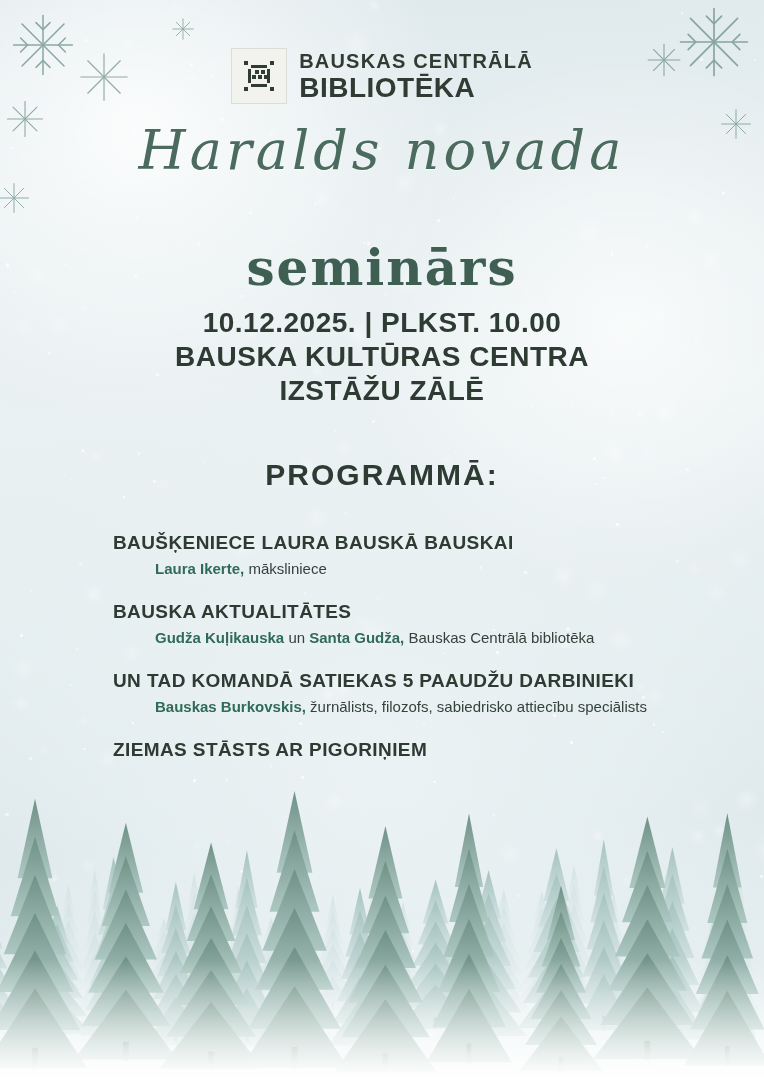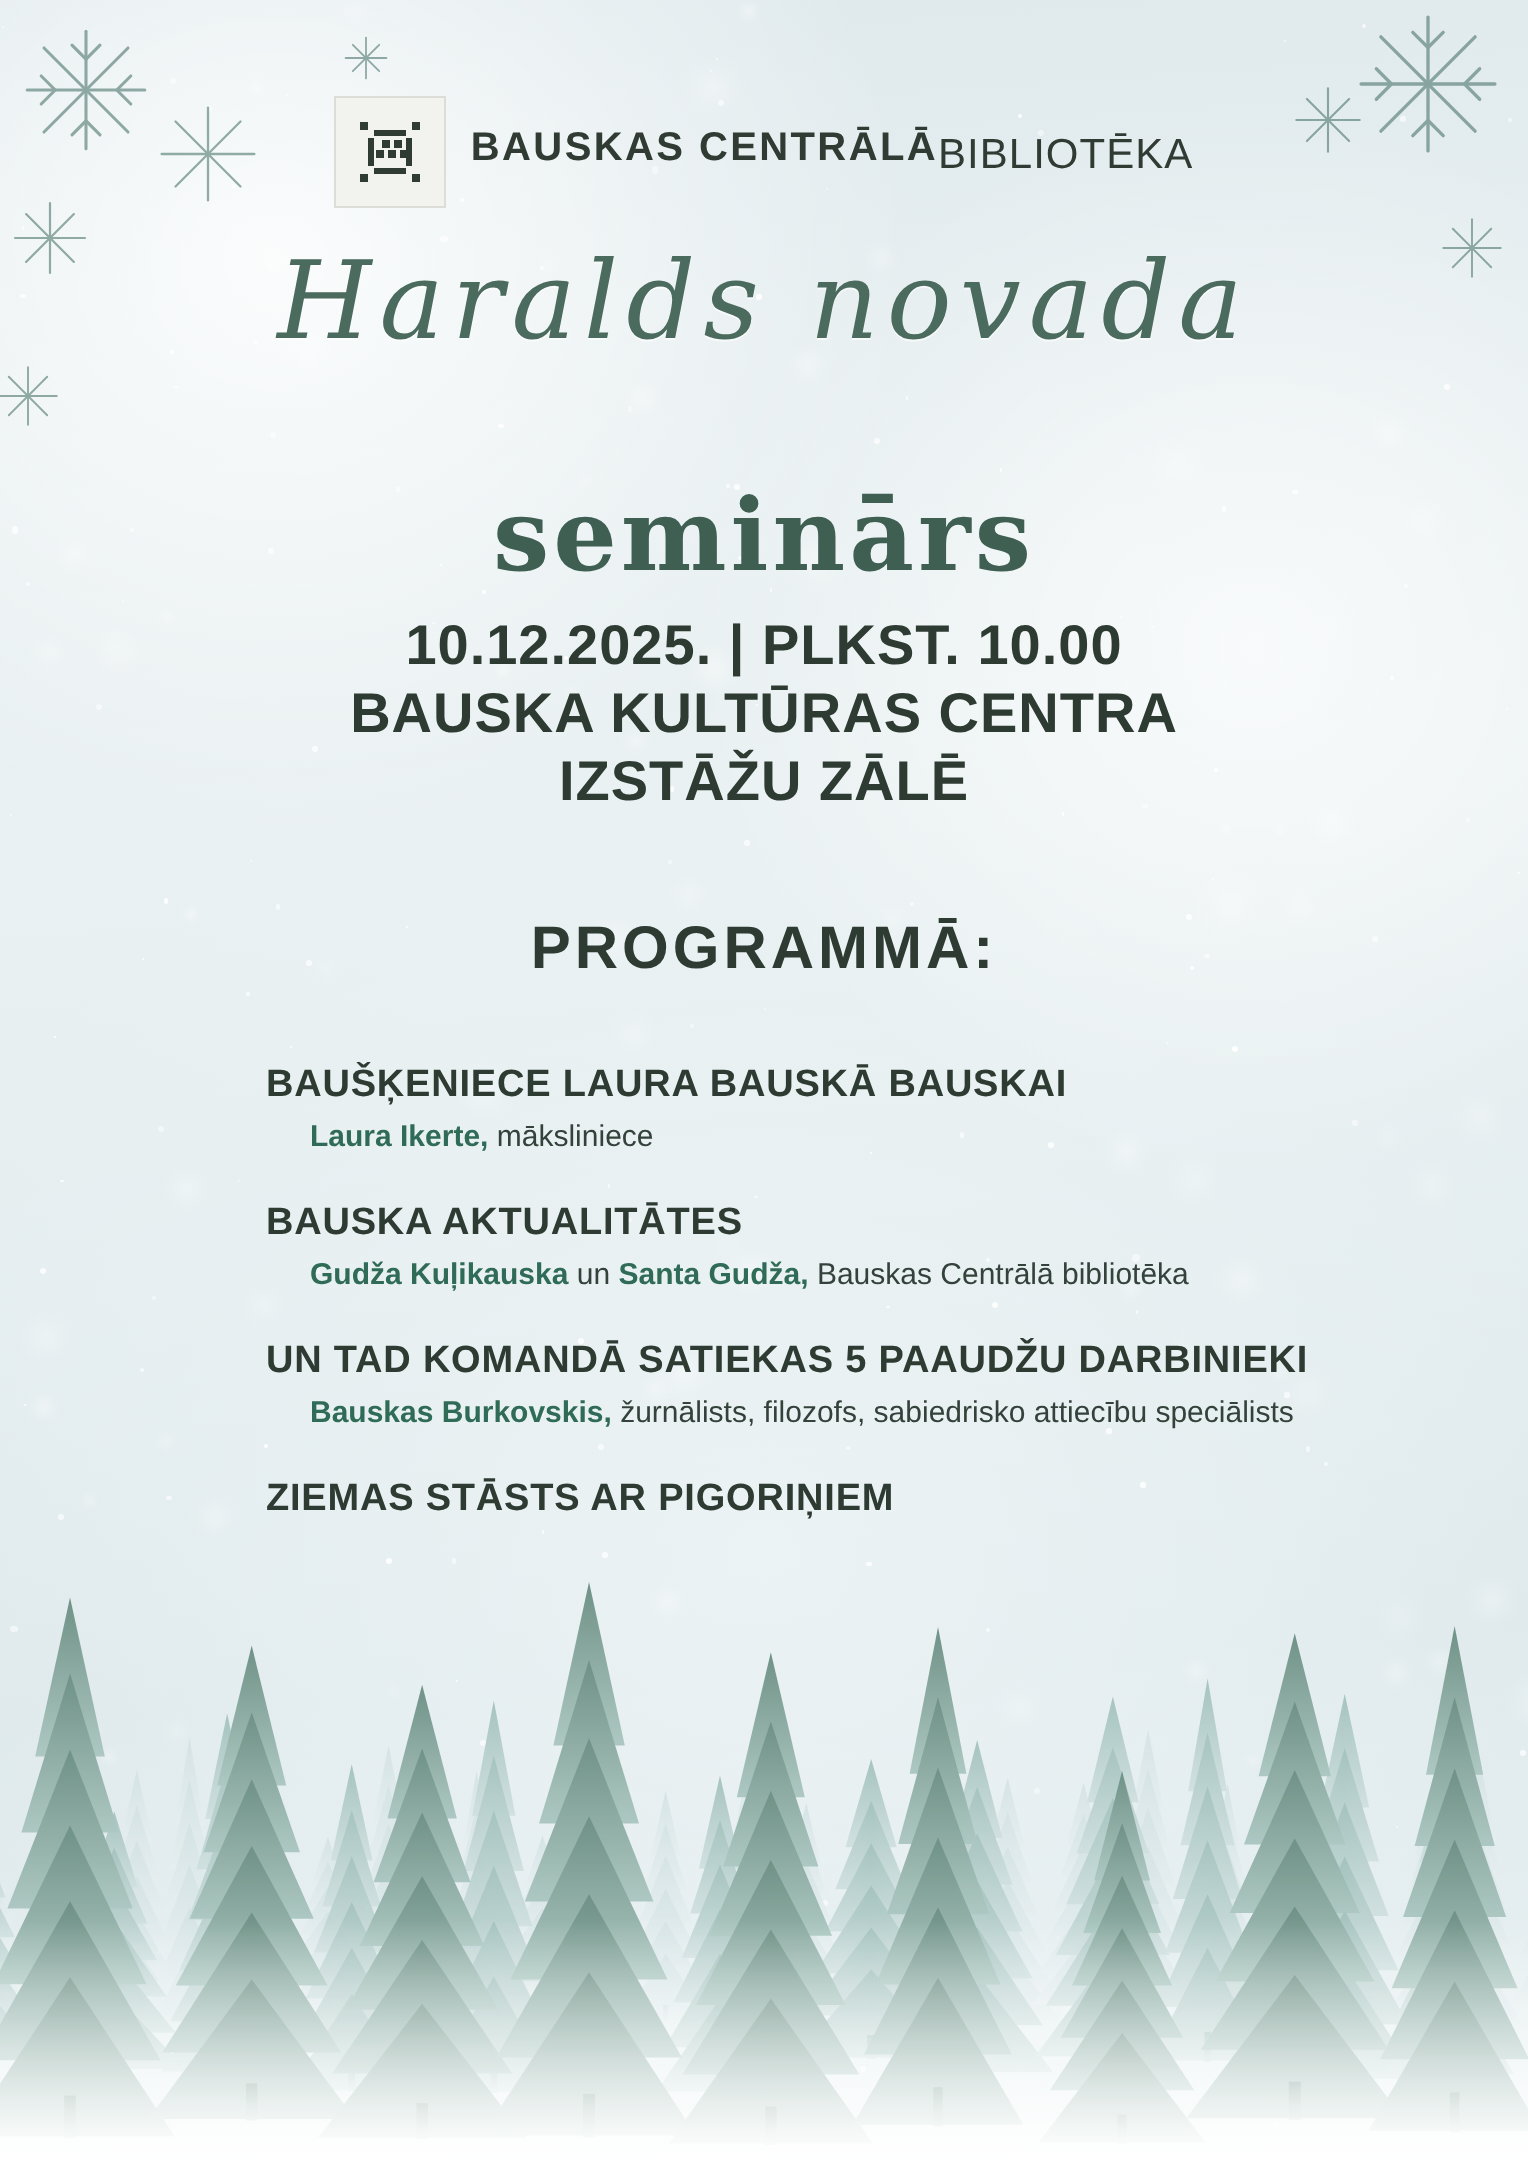--- a/index.html
+++ b/index.html
@@ -59,36 +59,35 @@
     width: 54px;
     height: 54px;
     background: #f2f3ee;
     border: 1px solid #dcddd6;
     display: flex;
     align-items: center;
     justify-content: center;
   }
   .logo-text {
     display: flex;
-    flex-direction: row;
+    flex-direction: column;
     line-height: 1;
   }
   .logo-line1 {
     font-size: 20px;
     letter-spacing: 1.2px;
     font-weight: 700;
     color: #2f3b33;
   }
   .logo-line2 {
-    font-size: 21px;
+    font-size: 28px;
     letter-spacing: 0.5px;
-    font-weight: 400;
+    font-weight: 700;
     color: #2f3b33;
     margin-top: 3px;
-    text-align: right;
   }
 
   
   .script-heading {
     position: absolute;
     top: 120px;
     left: 0;
     right: 0;
     text-align: center;
     font-family: "DejaVu Serif", serif;
@@ -152,21 +151,20 @@
   }
   .program-item {
     margin-bottom: 20px;
   }
   .item-title {
     color: #2e3b33;
     font-size: 19px;
     font-weight: 600;
     letter-spacing: 0.4px;
     line-height: 25px;
-    margin-left: 20px;
   }
   .item-sub {
     margin-top: 4px;
     margin-left: 42px;
     font-size: 15px;
     line-height: 20px;
     color: #33423a;
   }
   .item-sub b {
     color: #2f6b56;

